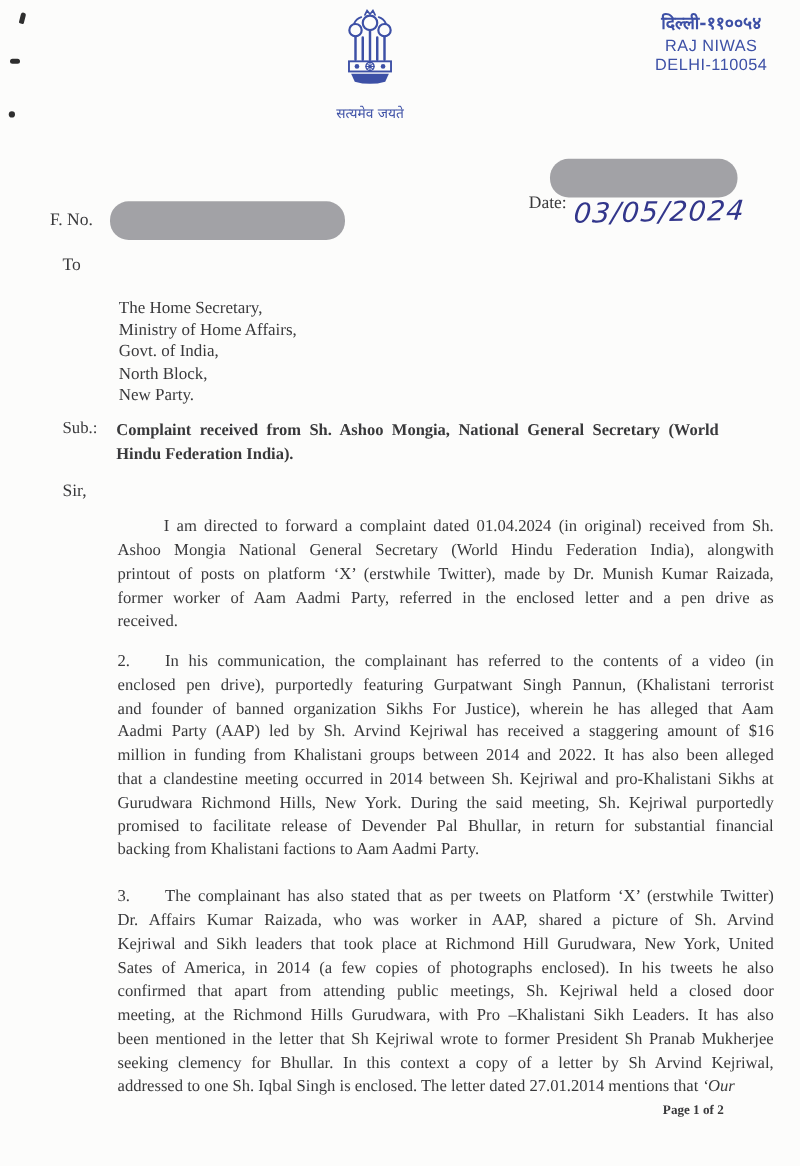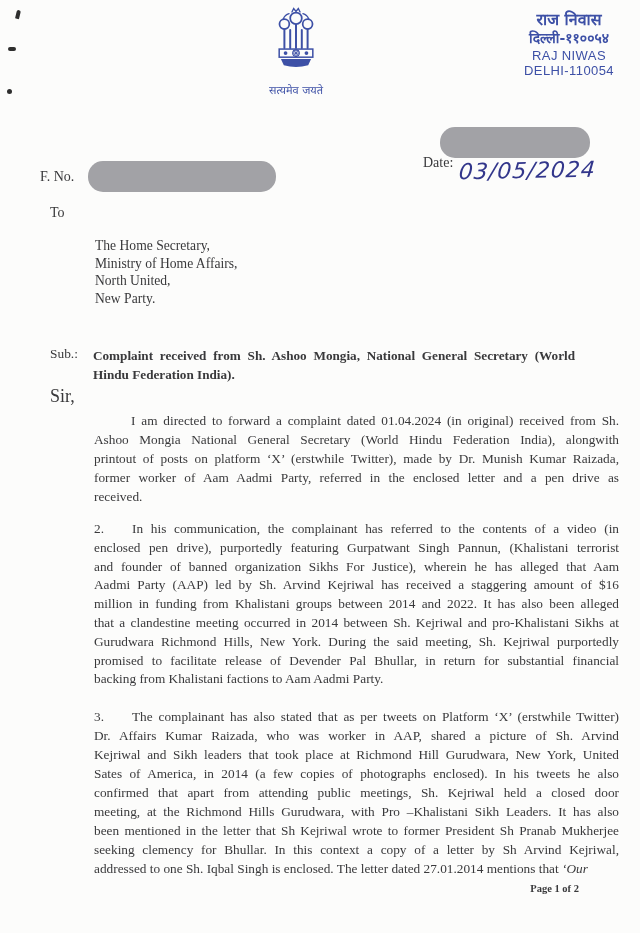--- a/index.html
+++ b/index.html
@@ -44,27 +44,27 @@
   .date-hand{
     left:459px;top:158px;font-size:22px;color:var(--ink_blue);
     font-family:"DejaVu Sans", sans-serif;font-style:italic;
     transform:skewX(-6deg) rotate(-1deg);letter-spacing:1px;white-space:nowrap;
   }
 
   .to-label{left:50px;top:205px;font-size:14px;}
   .address{left:95px;top:237px;font-size:13.6px;}
   .address div{line-height:17.6px;}
 
-  .sub-row{left:50px;top:334px;width:525px;display:flex;margin-top:12px;}
+  .sub-row{left:50px;top:334px;width:525px;display:flex;}
   .sub-label{width:43px;font-size:13.4px;flex:0 0 43px;}
   .sub-text{flex:1;font-weight:bold;font-size:13.2px;}
   .sub-text .l1{line-height:19px;text-align:justify;text-align-last:justify;}
   .sub-text .l2{line-height:19px;text-align:left;}
 
-  .greeting{left:50px;top:386px;font-size:18px;}
+  .greeting{left:50px;top:386px;font-size:14px;}
 
   .para{left:50px;width:525px;font-size:13.3px;margin-left:44px;}
   .para-1{top:411px;}
   .para-2{top:520px;}
   .para-3{top:707px;}
   .para .jl{line-height:19px;text-align:justify;text-align-last:justify;}
   .para-2 .jl{line-height:18.8px;font-family:Liberation Serif, serif;}
   .para .jl.last{text-align-last:left;}
   .para .jl.indent{text-indent:37px;}
   .pnum{display:inline-block;width:38px;}
@@ -93,37 +93,37 @@
       <circle cx="50" cy="81" r="5.6" stroke-width="2"></circle>
       <path d="M50 75.4 V86.6 M44.4 81 H55.6 M46 77 L54 85 M54 77 L46 85" stroke-width="1.4"></path>
       <circle cx="32" cy="81" r="3.2" fill="currentColor" stroke="none"></circle>
       <circle cx="68" cy="81" r="3.2" fill="currentColor" stroke="none"></circle>
       <path d="M24 91 L76 91 L71 102 Q50 108 29 102 Z" fill="currentColor" stroke="none"></path>
     </svg>
     <div class="emblem-motto">सत्यमेव जयते</div>
   </div>
 
   <div class="abs head-right">
-    <div class="head-hi-1">राज निवास</div>
     <div class="head-hi-2">दिल्ली-११००५४</div>
     <div class="head-en">RAJ NIWAS</div>
     <div class="head-en">DELHI-110054</div>
   </div>
 
   <div class="abs redaction redaction-stamp"></div>
   <div class="abs fno-label">F. No.</div>
   <div class="abs redaction redaction-fno"></div>
   <div class="abs date-label">Date:</div>
   <div class="abs date-hand">03/05/2024</div>
 
   <div class="abs to-label">To</div>
   <div class="abs address">
       <div>The Home Secretary,</div>
       <div>Ministry of Home Affairs,</div>
-      <div>North United,</div>
+      <div>Govt. of India,</div>
+      <div>North Block,</div>
       <div>New Party.</div>
     </div>
 
   <div class="abs sub-row">
     <div class="sub-label">Sub.:</div>
     <div class="sub-text">
       <div class="l1">Complaint received from Sh. Ashoo Mongia, National General Secretary (World</div>
       <div class="l2">Hindu Federation India).</div>
     </div>
   </div>

